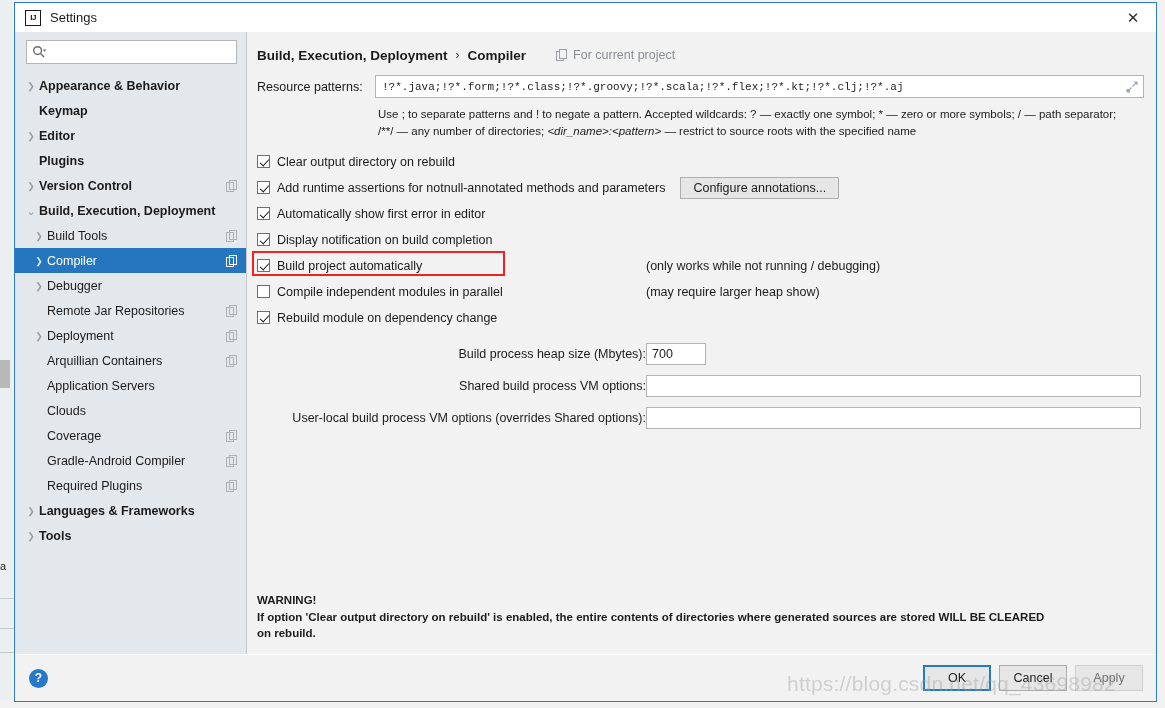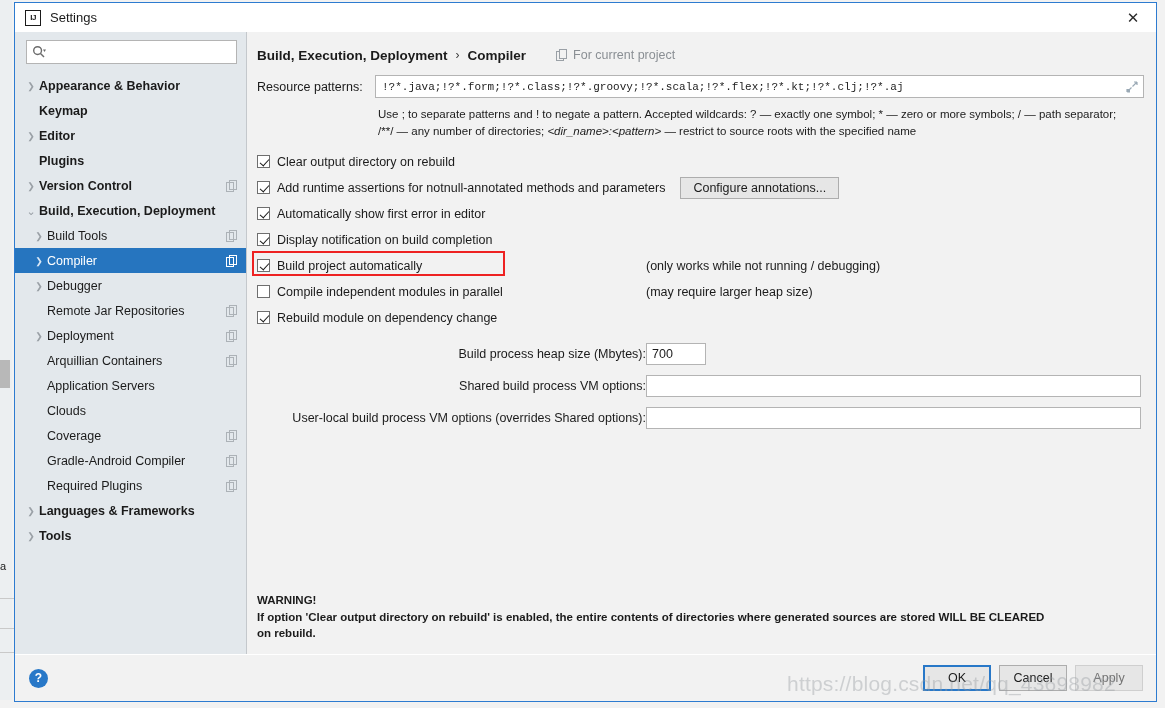--- a/index.html
+++ b/index.html
@@ -461,21 +461,21 @@
           </div>
           <div class="cb-row">
             <div class="highlight-frame" style="border-color: rgb(238, 34, 34);"></div>
             <span class="cb-box checked"></span>
             <span class="cb-label">Build project automatically</span>
             <span class="cb-note">(only works while not running / debugging)</span>
           </div>
           <div class="cb-row">
             <span class="cb-box"></span>
             <span class="cb-label">Compile independent modules in parallel</span>
-            <span class="cb-note">(may require larger heap size)</span>
+            <span class="cb-note">(may require larger heap show)</span>
           </div>
           <div class="cb-row">
             <span class="cb-box checked"></span>
             <span class="cb-label">Rebuild module on dependency change</span>
           </div>
         </div>
 
       <div class="opt-row">
         <div id="heap-label" class="opt-label">Build process heap size (Mbytes):</div>
         <input id="heap-input" class="opt-input" type="text" value="700" style="">

